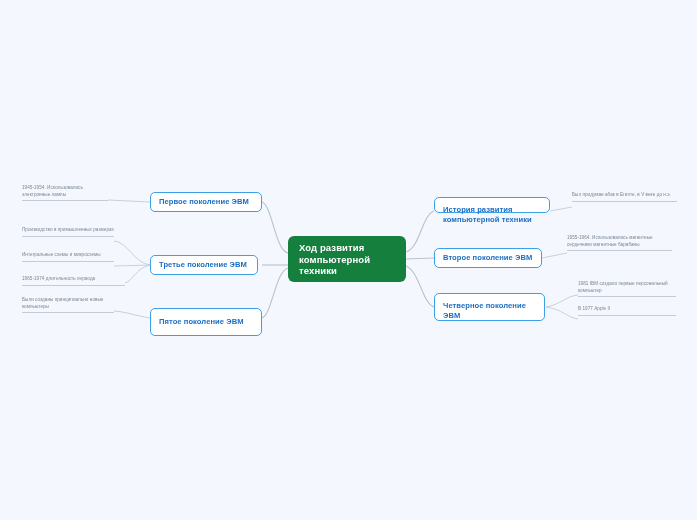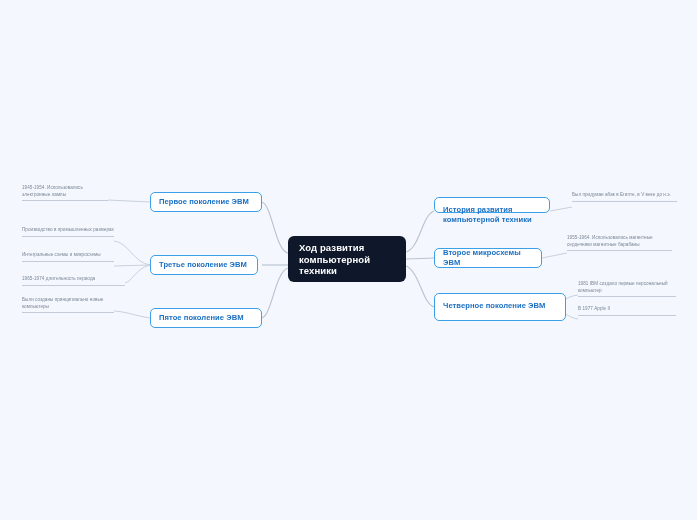--- a/index.html
+++ b/index.html
@@ -28,21 +28,21 @@
     pointer-events: none;
   }
 
   
   .center-node {
     position: absolute;
     left: 288px;
     top: 236px;
     width: 118px;
     height: 46px;
-    background: #0f172a;
+    background: #15803d;
     border-radius: 6px;
     box-sizing: border-box;
     padding: 6px 9px 0 11px;
     color: #ffffff;
     font-size: 9.5px;
     font-weight: bold;
     line-height: 11.6px;
     letter-spacing: 0.1px;
   }
 
@@ -64,26 +64,26 @@
     padding-right: 6px;
   }
   .branch.two-line {
     align-items: flex-start;
     padding-top: 7px;
   }
 
   
   .b-gen1 { left: 150px; top: 192px; width: 112px; height: 20px; text-align: right; }
   .b-gen3 { left: 150px; top: 255px; width: 108px; height: 20px; }
-  .b-gen5 { left: 150px; top: 308px; width: 112px; height: 20px; }
+  .b-gen5 { left: 150px; top: 308px; width: 112px; height: 28px; }
 
   
   .b-hist { left: 434px; top: 197px; width: 116px; height: 16px; }
   .b-gen2 { left: 434px; top: 248px; width: 108px; height: 20px; }
-  .b-gen4 { left: 434px; top: 293px; width: 132px; height: 28px; }
+  .b-gen4 { left: 434px; top: 293px; width: 111px; height: 28px; }
 
   
   .leaf {
     position: absolute;
     color: #7b8794;
     font-size: 4.6px;
     line-height: 6.6px;
     letter-spacing: 0.05px;
     padding-bottom: 2px;
     border-bottom: 0.8px solid #c3ccd6;
@@ -150,21 +150,21 @@
 
   <div class="branch b-gen5">
     <span>Пятое поколение ЭВМ</span>
   </div>
 
   <div class="branch b-hist two-line">
     <span>История развития компьютерной техники</span>
   </div>
 
   <div class="branch b-gen2">
-    <span>Второе микросхемы ЭВМ</span>
+    <span>Второе поколение ЭВМ</span>
   </div>
 
   <div class="branch b-gen4 two-line">
     <span>Четверное поколение ЭВМ</span>
   </div>
 
   <div class="leaf left l-gen1">1945-1954. Использовались электронные лампы</div>
 
   <div class="leaf left l-gen3a">Производство  в промышленных размерах</div>
   <div class="leaf left l-gen3b">Интегральные схемы и микросхемы</div>

